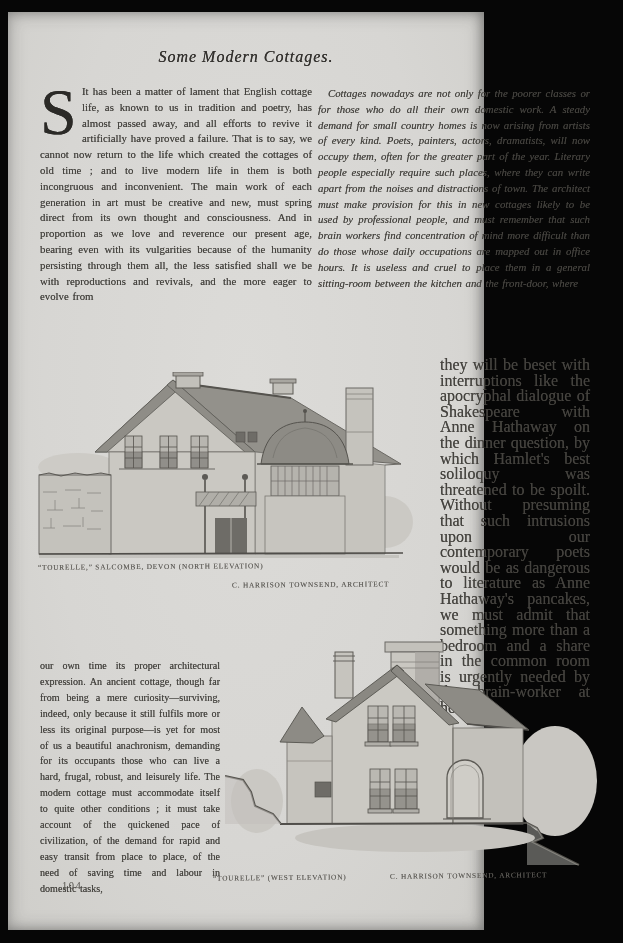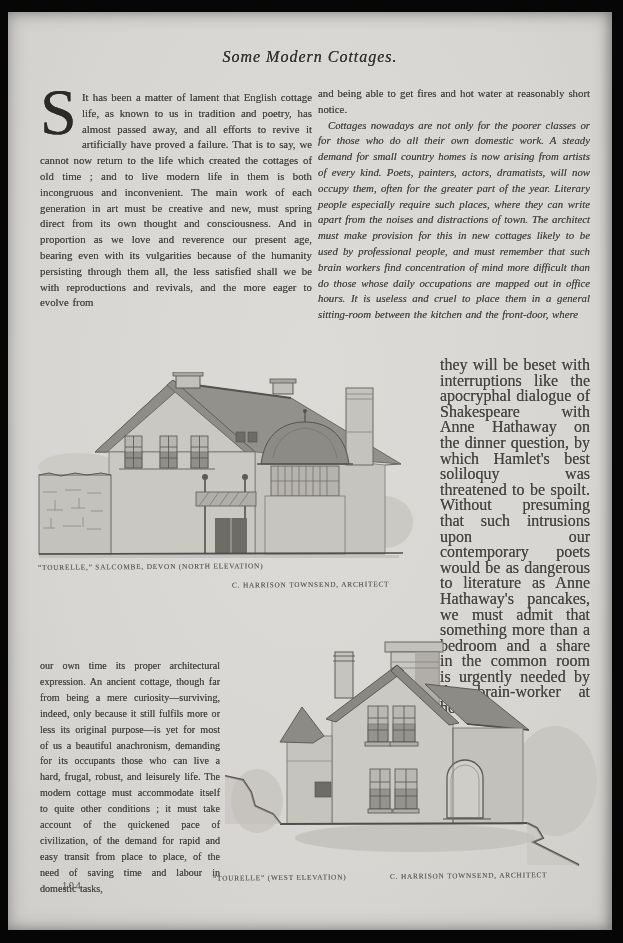--- a/index.html
+++ b/index.html
@@ -1,21 +1,21 @@
 <!DOCTYPE html>
 <html><head>
 <meta charset="utf-8">
 <style>
   html,body{margin:0;padding:0;background:#060606;}
   .stage{
     position:relative;width:623px;height:943px;background:#060606;overflow:hidden;
     font-family:"Liberation Serif", serif;
   }
   .page{
-    position:absolute;left:8px;top:12px;width:604px;height:918px;
+    position:absolute;left:8px;top:12px;width:476px;height:918px;
     background:radial-gradient(ellipse at 50% 40%, #dcdbd8 0%, #d7d6d3 60%, #cfceca 100%);
     box-shadow:inset 0 0 18px rgba(40,40,40,.35), inset -4px 0 10px rgba(30,30,30,.25);
   }
   .running-header{
     position:absolute;left:0;right:0;top:36px;text-align:center;
     font-style:italic;font-size:16px;letter-spacing:1px;color:#34322f;
     text-shadow:0 0 .5px #34322f;
   }
   .colA{position:absolute;left:32px;top:72px;width:272px;color:#413f3b;}
   .dropcap{
@@ -24,21 +24,21 @@
   }
   .title-line{
     font-size:13.5px;letter-spacing:2.6px;color:#302e2b;white-space:nowrap;
     text-shadow:0 0 .5px #302e2b;
   }
   .title-line.second{margin-top:5px;}
   p.body{
     margin:0;font-size:10.8px;line-height:15.8px;text-align:justify;
     color:#45433f;text-shadow:0 0 .45px rgba(69,67,63,.8);word-spacing:1px;
   }
-  .colA p.body{margin-top:6px;}
+  .colA p.body{margin-top:0;}
   .colB{position:absolute;left:310px;top:74px;width:272px;}
   .colB p.body.indent{text-indent:10px;font-style:italic;}
   .colC{position:absolute;left:424px;top:345px;width:158px;}
   .colC p.body{font-size:16px;line-height:15.6px;margin-left:8px;}
   .colD{position:absolute;left:32px;top:646px;width:180px;}
   .colD p.body{font-size:10.1px;line-height:15.9px;}
   .figure1{position:absolute;left:25px;top:360px;width:395px;height:190px;}
   .figure2{position:absolute;left:217px;top:594px;width:380px;height:262px;}
   .caption{
     position:absolute;font-size:7.3px;letter-spacing:.8px;color:#5f5d58;
@@ -60,21 +60,20 @@
   <div class="page">
 
     <div class="running-header">Some Modern Cottages.</div>
 
     <div class="colA">
       <span class="dropcap">S</span>
       <p class="body">It has been a matter of lament that English cottage life, as known to us in tradition and poetry, has almost passed away, and all efforts to revive it artificially have proved a failure. That is to say, we cannot now return to the life which created the cottages of old time ; and to live modern life in them is both incongruous and inconvenient. The main work of each generation in art must be creative and new, must spring direct from its own thought and consciousness. And in proportion as we love and reverence our present age, bearing even with its vulgarities because of the humanity persisting through them all, the less satisfied shall we be with reproductions and revivals, and the more eager to evolve from</p>
     </div>
 
     <div class="colB">
-      <p class="body">and being able to get fires and hot water at reasonably short notice.</p>
       <p class="body indent">Cottages nowadays are not only for the poorer classes or for those who do all their own domestic work. A steady demand for small country homes is now arising from artists of every kind. Poets, painters, actors, dramatists, will now occupy them, often for the greater part of the year. Literary people especially require such places, where they can write apart from the noises and distractions of town. The architect must make provision for this in new cottages likely to be used by professional people, and must remember that such brain workers find concentration of mind more difficult than do those whose daily occupations are mapped out in office hours. It is useless and cruel to place them in a general sitting-room between the kitchen and the front-door, where</p>
     </div>
 
     <div class="figure1">
       <svg viewBox="0 0 395 190">
         <ellipse cx="45" cy="95" rx="40" ry="14" fill="#cdcbc6"></ellipse>
         <ellipse cx="352" cy="150" rx="28" ry="26" fill="#cbc9c4"></ellipse>
 
         <polygon points="140,10 258,26 368,92 222,80" fill="#93918b" stroke="#6b6964" stroke-width="1"></polygon>
         <path d="M140,10 L258,26" stroke="#55534e" stroke-width="2" fill="none"></path>

